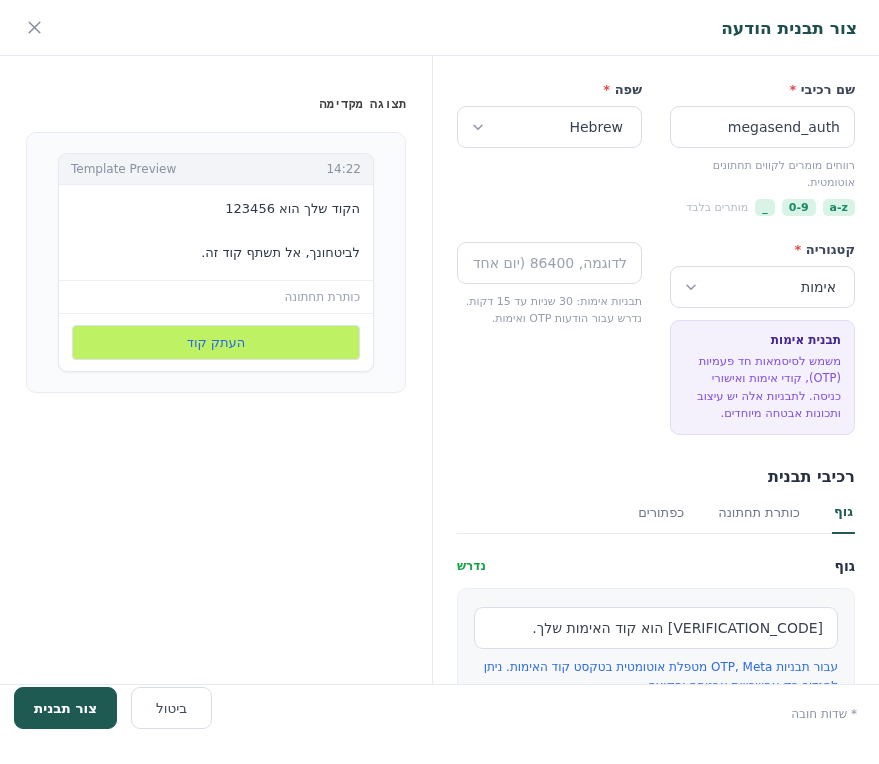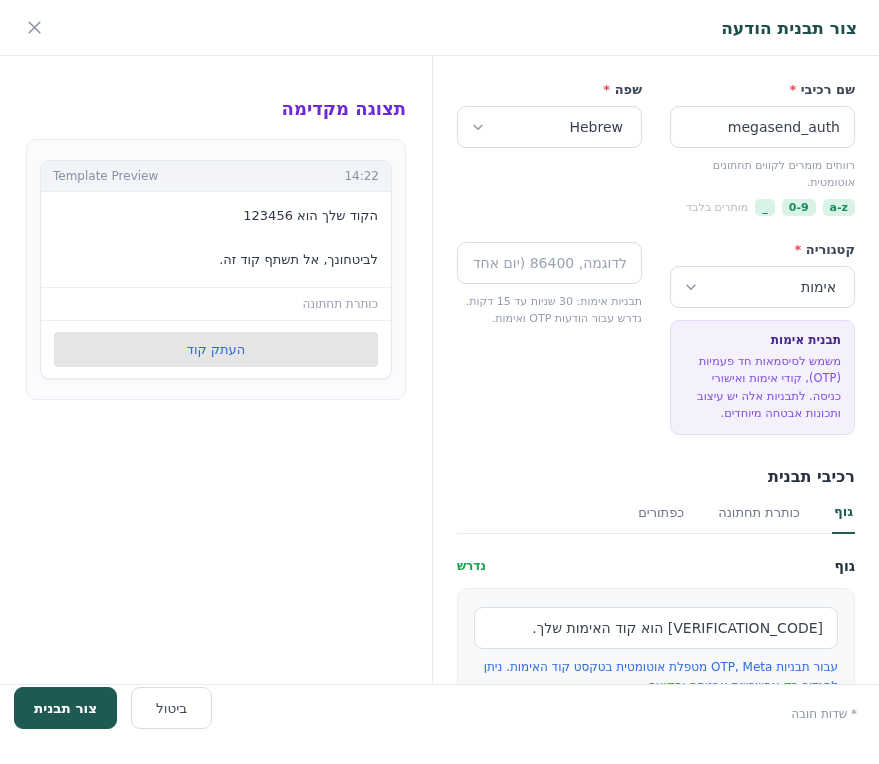--- a/index.html
+++ b/index.html
@@ -56,41 +56,41 @@
   .body-header-row{ display:flex; justify-content:space-between; align-items:center; margin-top:24px; }
   .body-section-label{ font-size:14px; font-weight:700; color:#26303f; }
   .required-flag{ font-size:12px; font-weight:600; color:#16a34a; }
   .body-card{
     margin-top:14px; background:#f7f8fa; border:1px solid #eceef2; border-radius:10px;
     padding:18px 16px 22px 16px;
   }
   .body-card .field-label{ font-weight:600; margin-bottom:9px; }
   .helper-blue{ font-size:12px; color:#2e6be6; line-height:1.55; margin-top:9px; }
   
-  .preview-heading{ font-size:18px; font-weight:700; color:#6d28d9; text-align:right; }
+  .preview-heading{ font-size:12px; font-weight:700; color:#404040; text-align:right;font-family:Liberation Mono, monospace; }
   .preview-outer{
     margin-top:20px; background:#fafbfc; border:1px solid #e9ebf0; border-radius:10px;
-    padding:20px 13px;
+    padding:20px 31px;
   }
   .chat-card{
     background:#fff; border:1px solid #e6e9ee; border-radius:9px; overflow:hidden;
     box-shadow:0 1px 2px rgba(20,30,50,.05);
   }
   .chat-header{
     direction:ltr; display:flex; justify-content:space-between; align-items:center;
     background:#f2f4f7; padding:8px 12px; font-size:12px; color:#8a93a3;
     border-bottom:1px solid #e9ecf0;
   }
   .chat-body{ padding:15px 13px 18px 13px; text-align:right; }
   .chat-line{ font-size:13px; color:#2e3847; line-height:1.4; }
   .chat-line + .chat-line{ margin-top:26px; }
   .chat-footer{ border-top:1px solid #eceef2; padding:9px 13px; font-size:12px; color:#99a1b0; text-align:right; }
   .chat-btn-row{ border-top:1px solid #eceef2; padding:11px 13px; }
   .copy-code-btn{
-    width:100%; background:#e5e5e5; border:1px solid #dde1e8; border-radius:4px;
+    width:100%; background:#bef264; border:1px solid #dde1e8; border-radius:4px;
     padding:9px 0; font-size:13px; color:#2d6ae3; cursor:pointer; font-family:inherit;
   }
   
   .modal-footer{
     height:66px; border-top:1px solid #e7eaee; display:flex; justify-content:space-between;
     align-items:flex-start; padding:2px 14px 0 14px;
   }
   .footer-note{ font-size:12px; color:#8b95a7; margin-top:20px; margin-right:8px; }
   .footer-buttons{ display:flex; gap:14px; }
   .btn-cancel{

